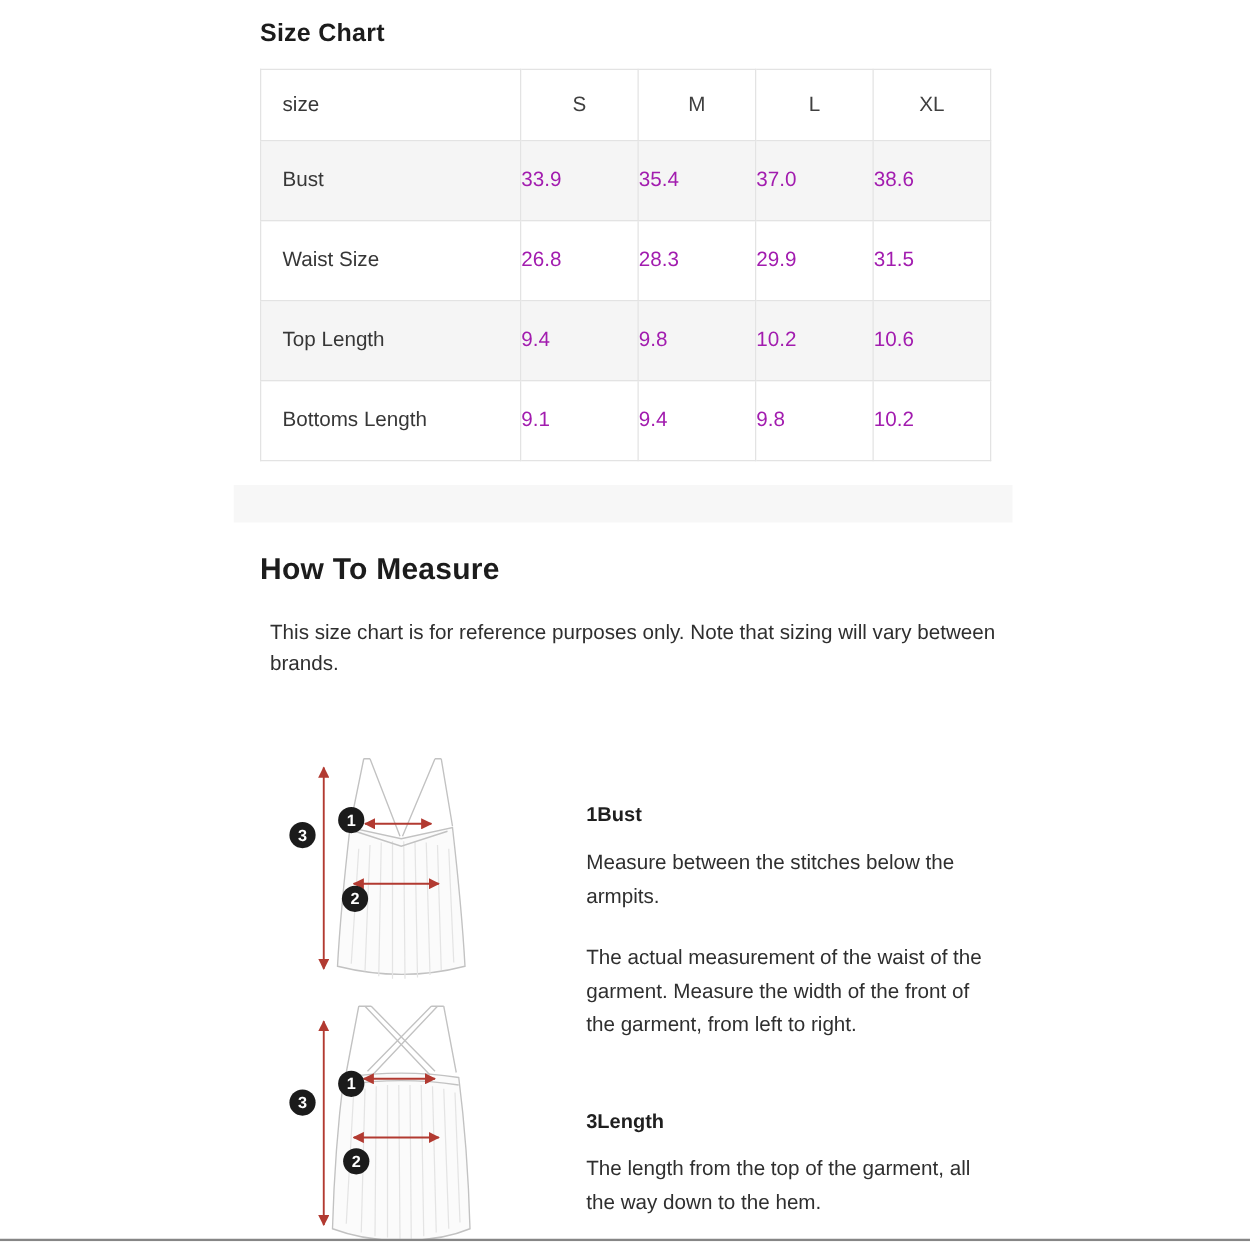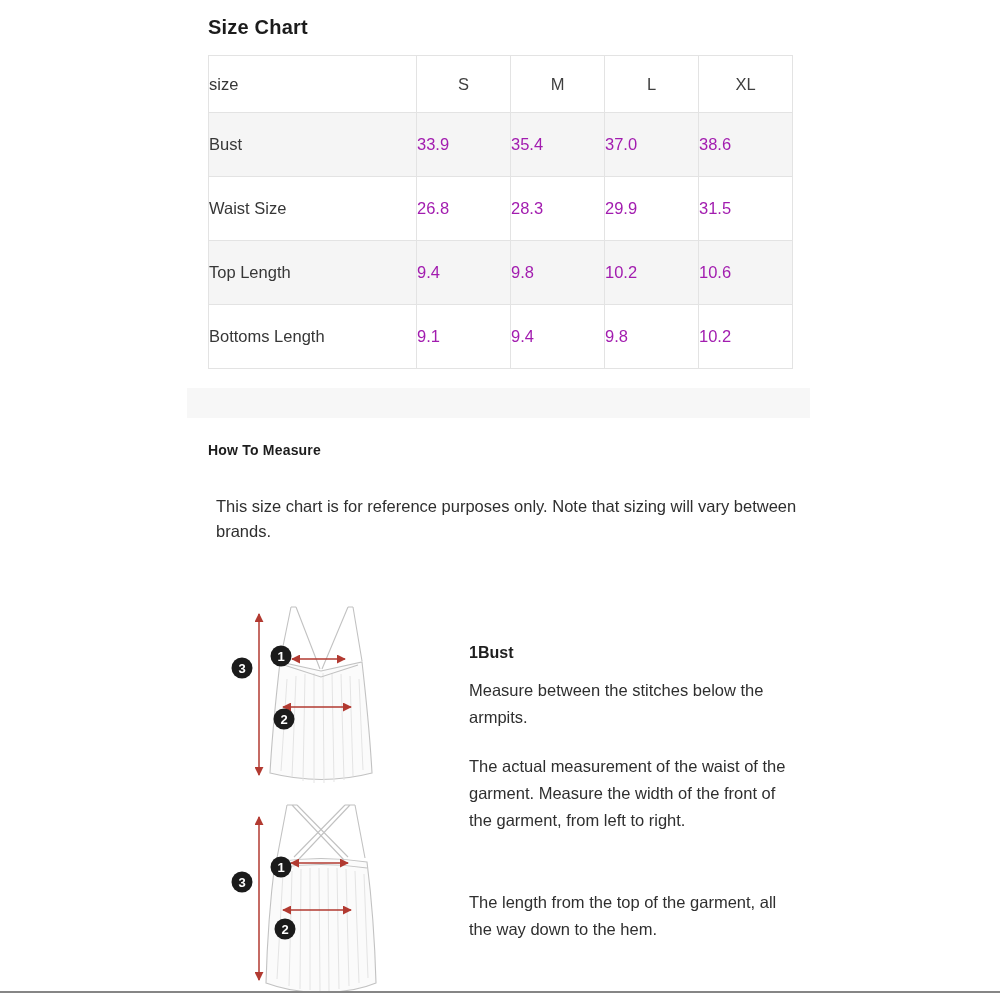--- a/index.html
+++ b/index.html
@@ -39,41 +39,42 @@
   table.size-table th,
   table.size-table td {
     border: 1px solid #e3e3e3;
     font-weight: 400;
     padding: 0;
   }
   table.size-table thead tr { height: 57px; }
   table.size-table tbody tr { height: 64px; }
   table.size-table .label-cell {
     text-align: left;
+    padding-left: 17px;
     color: #373737;
   }
   table.size-table th.num-cell { text-align: center; color: #3f3f3f; }
   table.size-table td.num-cell { text-align: left; color: #a21caf; }
   table.size-table tbody tr.stripe { background: #f5f5f5; }
   
   .section-band {
     position: absolute;
     left: 187px;
     top: 388px;
     width: 623px;
     height: 30px;
     background: #f7f7f7;
   }
   
   .how-title {
     position: absolute;
     left: 208px;
     top: 442px;
     margin: 0;
-    font-size: 14px;
+    font-size: 24px;
     font-weight: 700;
     color: #1c1c1c;
     letter-spacing: 0.2px;
   }
   .reference-note {
     position: absolute;
     left: 216px;
     top: 494px;
     margin: 0;
     width: 585px;
@@ -255,19 +256,20 @@
   <div class="measure-item" id="measure-item-1">
     <h3>1Bust</h3>
     <p>Measure between the stitches below the armpits.</p>
   </div>
 
   <div class="measure-item" id="measure-item-2">
     <p>The actual measurement of the waist of the garment. Measure the width of the front of the garment, from left to right.</p>
   </div>
 
   <div class="measure-item" id="measure-item-3">
+    <h3>3Length</h3>
     <p>The length from the top of the garment, all the way down to the hem.</p>
   </div>
 
   <div class="bottom-divider"></div>
   <div class="bottom-mask"></div>
 
 </div>
 
 </body></html>

